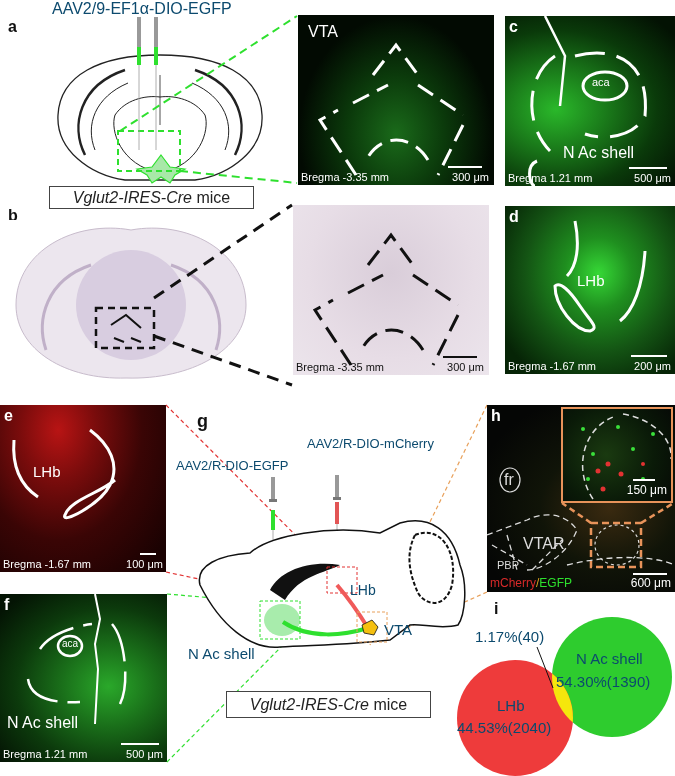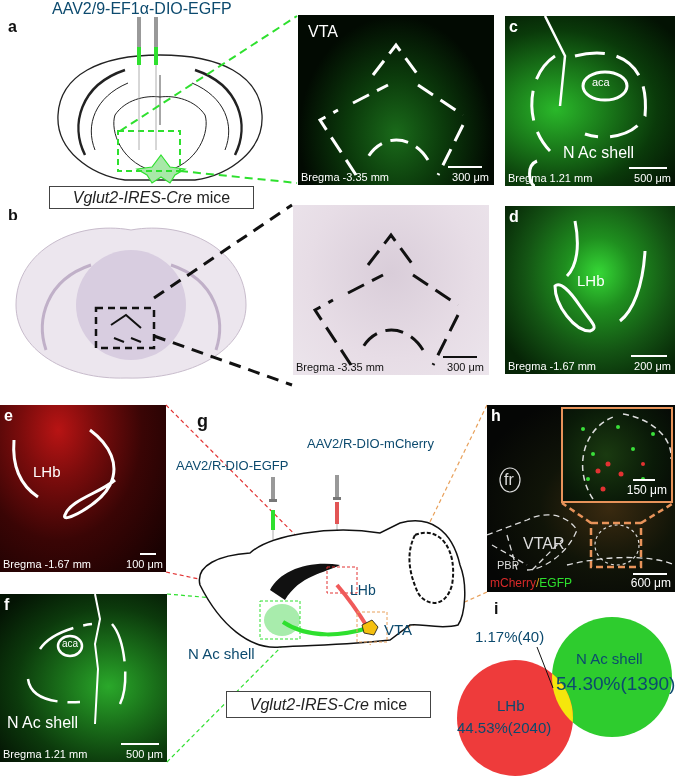--- a/index.html
+++ b/index.html
@@ -246,15 +246,15 @@
         <circle cx="515" cy="718" r="58"></circle>
       </clipPath>
   </defs>
   <circle cx="612" cy="677" r="60" fill="#2ecc2e"></circle>
   <circle cx="515" cy="718" r="58" fill="#ee3b3b"></circle>
   <circle cx="612" cy="677" r="60" fill="#f5e60c" clip-path="url(#clipRed)"></circle>
   <line x1="537" y1="647" x2="553" y2="688" stroke="#111" stroke-width="1"></line>
 </svg>
 <div class="virus" style="left:475px;top:628px;font-size:15px;">1.17%(40)</div>
 <div class="virus" style="left:576px;top:650px;font-size:15px;">N Ac shell</div>
-<div class="virus" style="left:556px;top:673px;font-size:19px;">54.30%(1390)</div>
+<div class="virus" style="left:556px;top:673px;font-size:15px;">54.30%(1390)</div>
 <div class="virus" style="left:497px;top:697px;font-size:15px;">LHb</div>
 <div class="virus" style="left:457px;top:719px;font-size:15px;">44.53%(2040)</div>
 
 </body></html>

